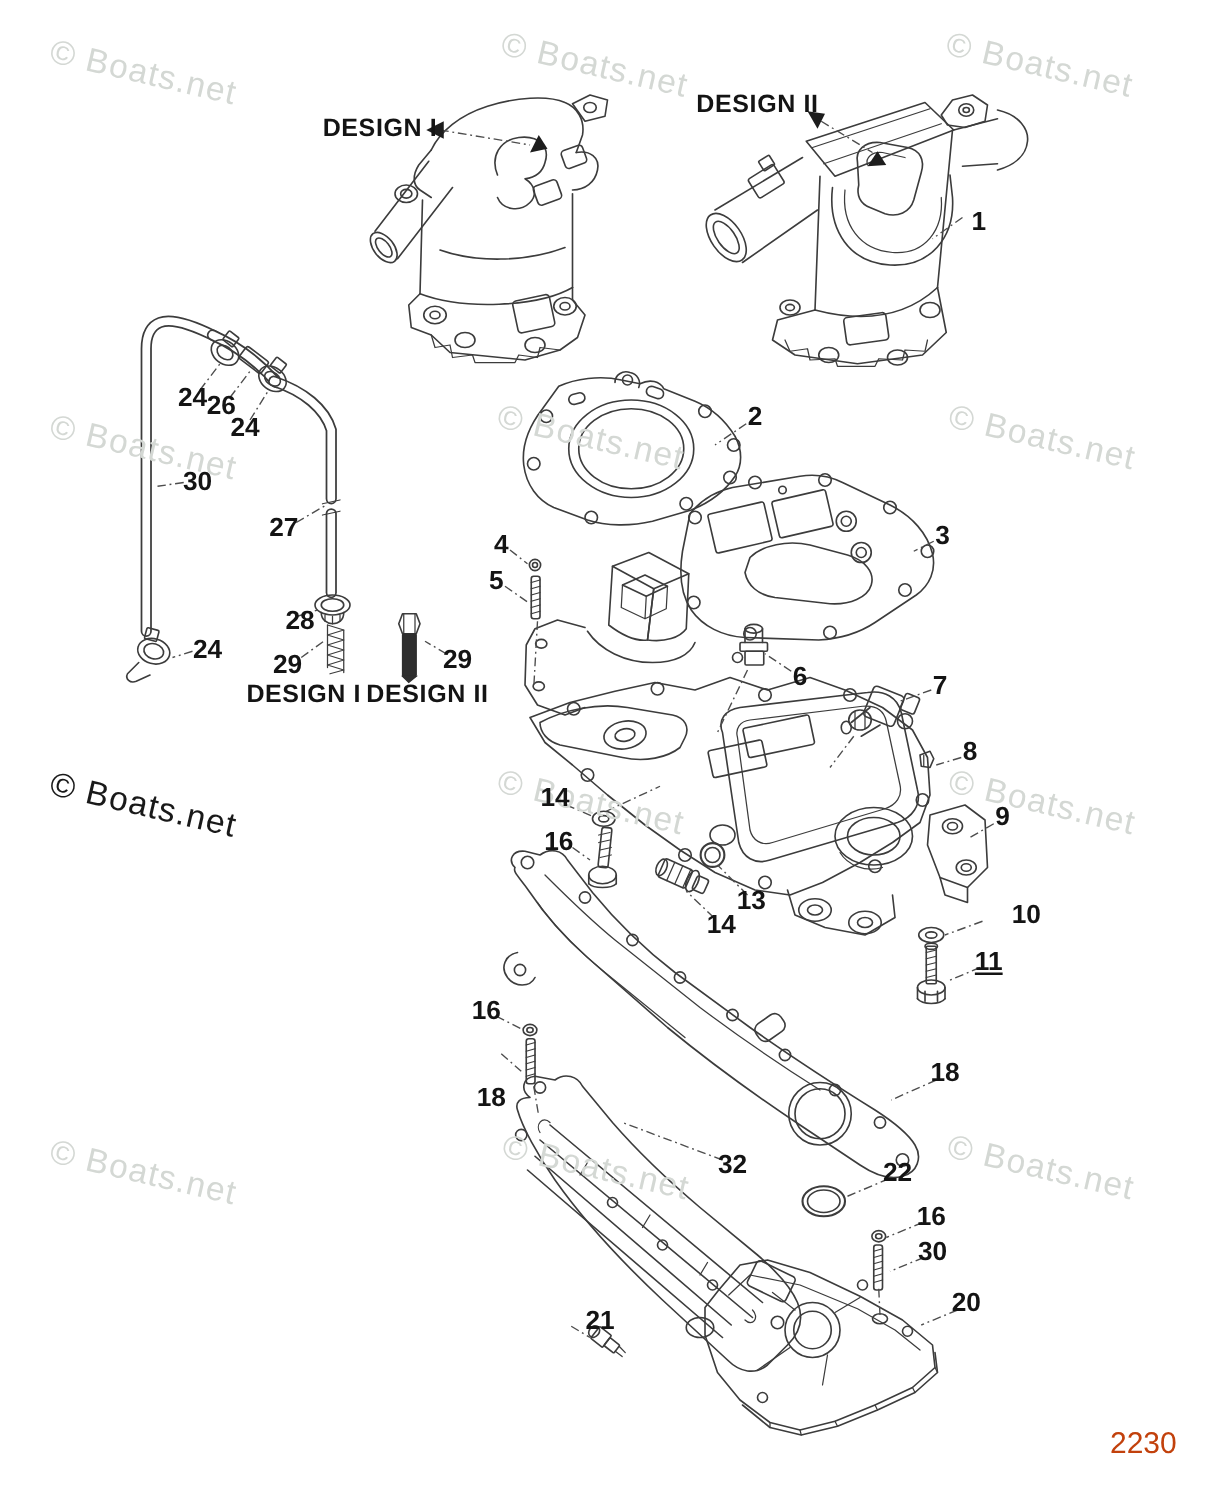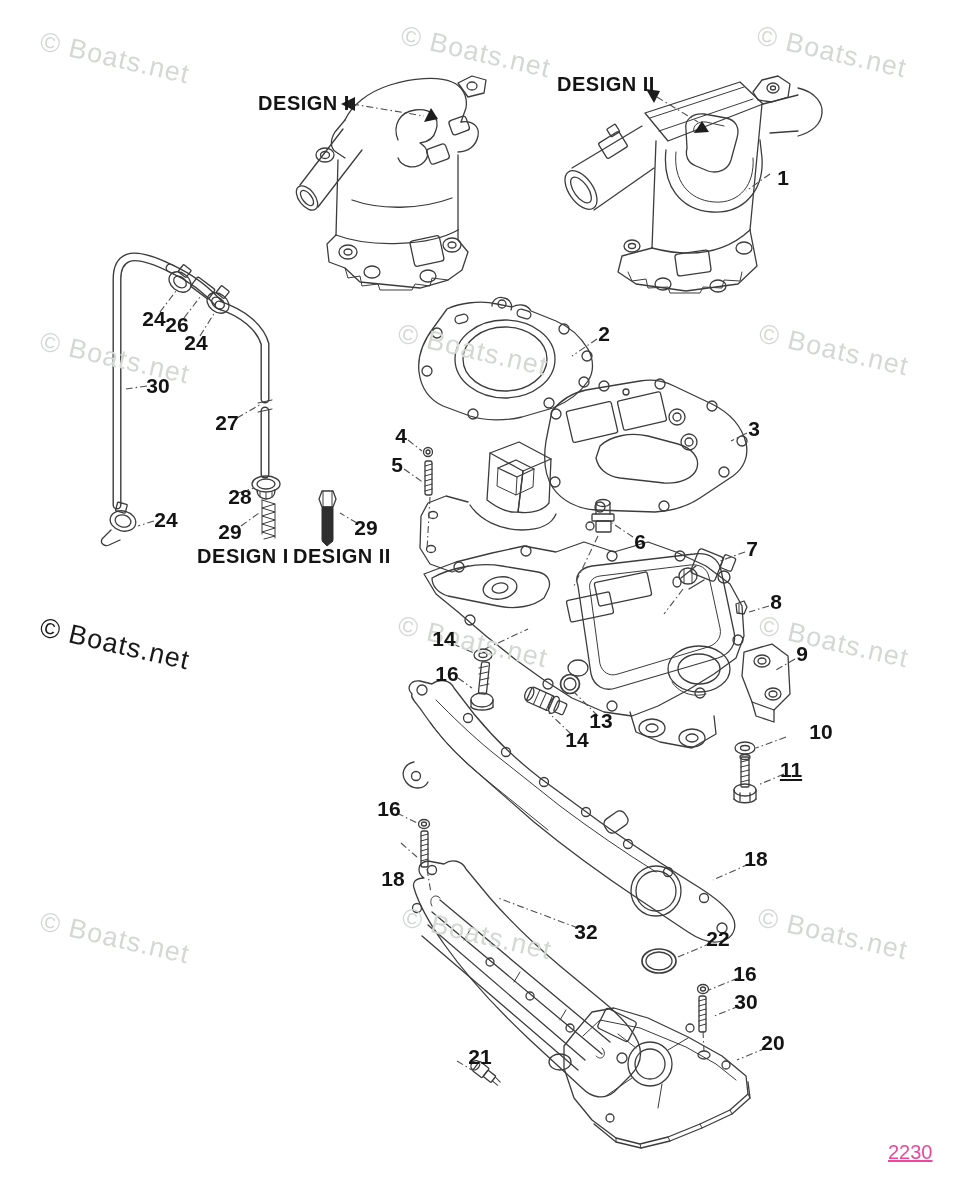--- a/index.html
+++ b/index.html
@@ -14,21 +14,21 @@
   .dark{fill:#2e2e2e;stroke:#2e2e2e;}
   .leader{stroke:#4d4d4d;stroke-width:1.1;fill:none;stroke-dasharray:7 3 1.5 3;}
   .arrowhead{fill:#1d1d1d;stroke:none;}
   .wm{position:absolute;font-size:27px;color:#d4d8d4;letter-spacing:1px;white-space:nowrap;
       transform:rotate(13deg);transform-origin:0 0;font-weight:400;user-select:none;}
   .copyright-dark{position:absolute;font-size:27px;color:#191919;letter-spacing:1px;white-space:nowrap;
       transform:rotate(13deg);transform-origin:0 0;}
   .plabel{position:absolute;transform:translate(-50%,-50%);font-size:21px;font-weight:bold;color:#141414;white-space:nowrap;}
   .dlabel{position:absolute;transform:translate(-50%,-50%);font-size:20px;font-weight:bold;color:#141414;
       letter-spacing:0.5px;white-space:nowrap;}
-  .page-number{position:absolute;left:888px;top:1141px;font-size:20px;color:#ec4899;text-decoration:underline;}
+  .page-number{position:absolute;left:888px;top:1141px;font-size:24px;color:#c2410c;}
 </style>
 </head>
 <body>
 
 <div class="canvas">
 
   <svg width="967" height="1200" viewBox="0 0 967 1200">
 
     <g>
       <path class="art" d="M345,120 C352,105 368,92 390,85 C412,78 438,76 452,82 C462,86 468,96 466,108 L461,122"></path>

